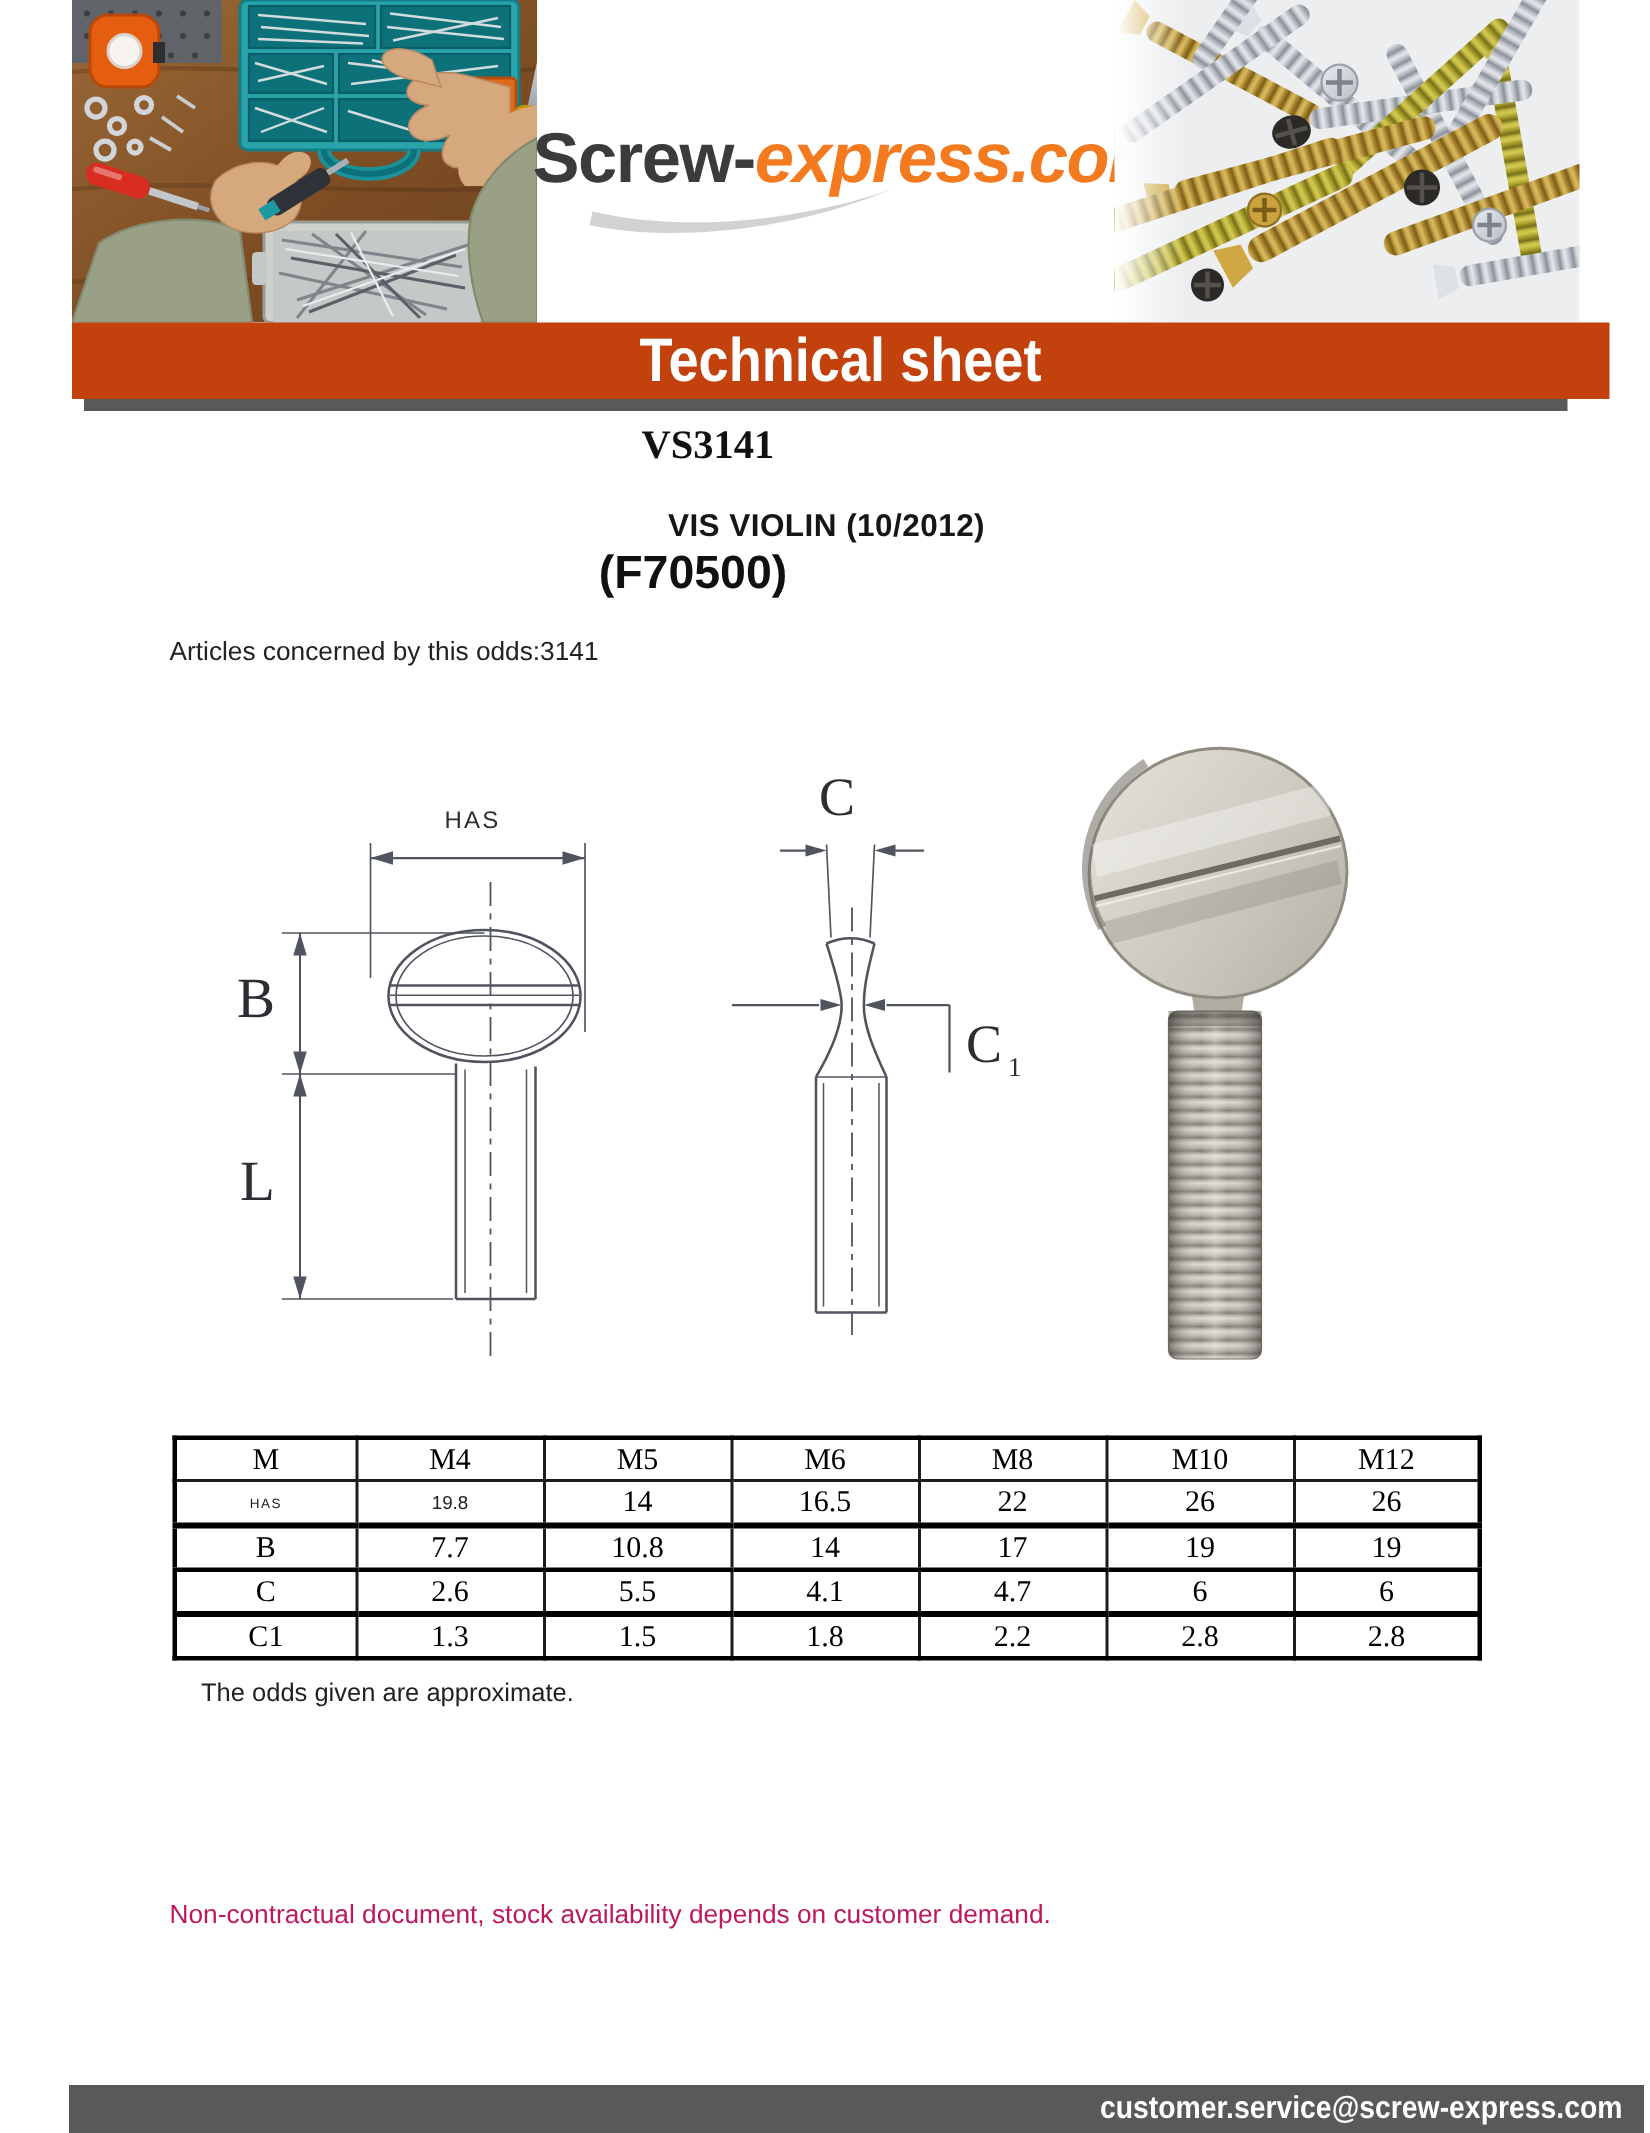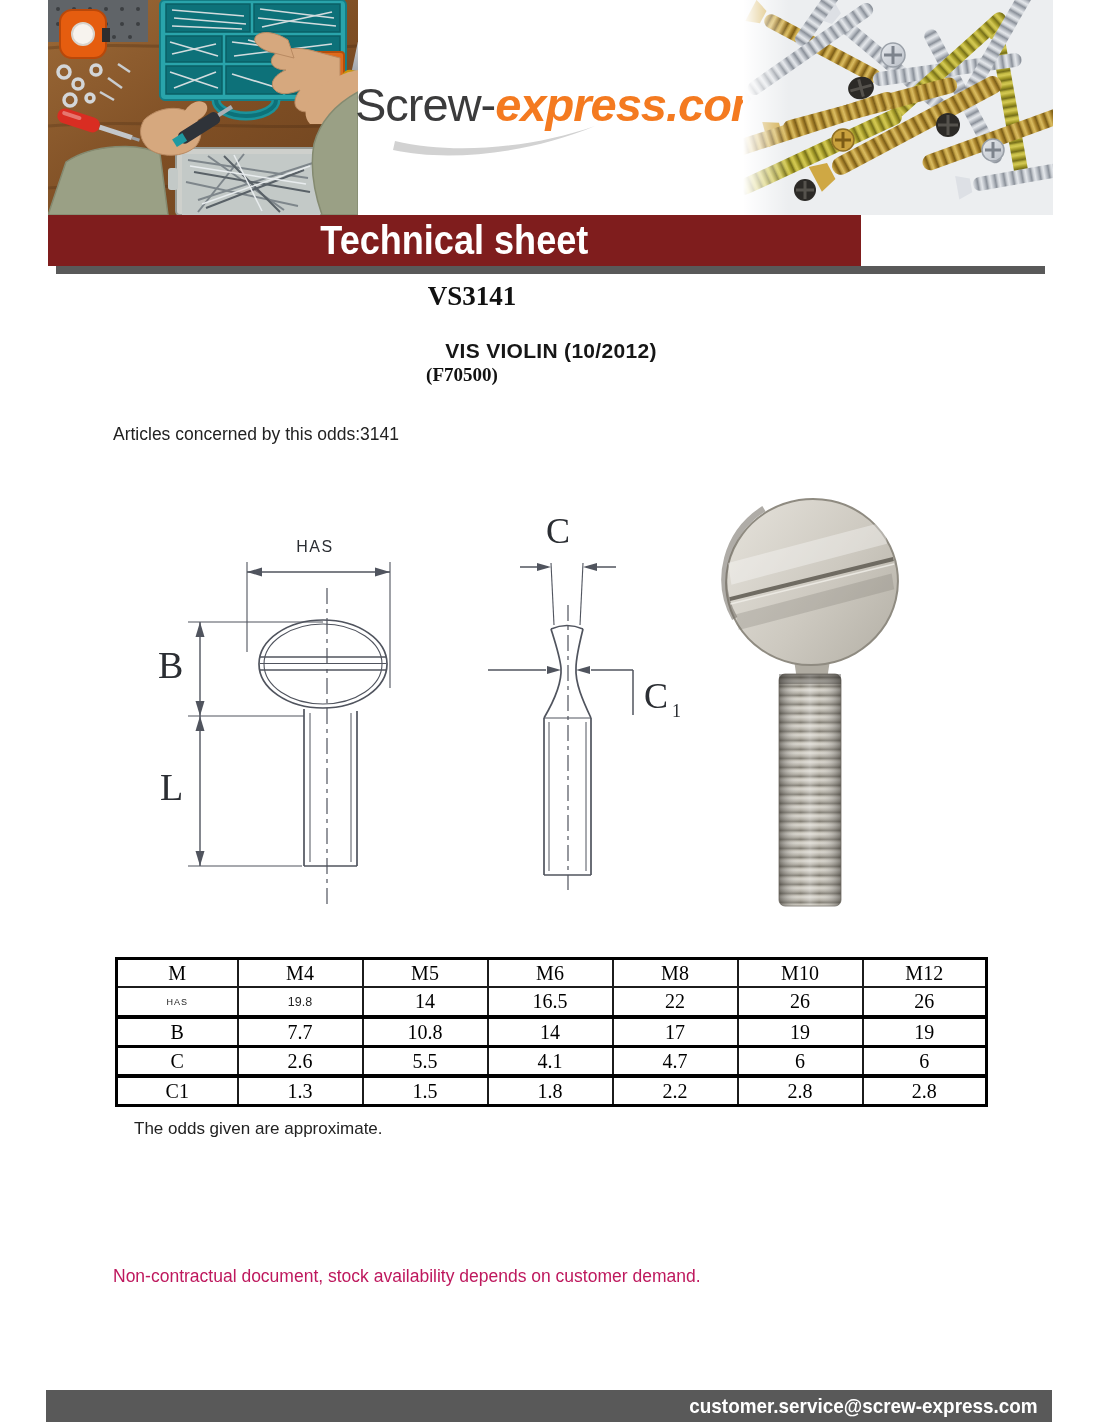--- a/index.html
+++ b/index.html
@@ -4,45 +4,45 @@
 <style>
   html,body{margin:0;padding:0;background:#ffffff;}
   .page{position:relative;width:1100px;height:1422px;background:#ffffff;overflow:hidden;
         font-family:"Liberation Sans",sans-serif;color:#1b1b1b;}
   .abs{position:absolute;}
 
   
   .hero-photo{position:absolute;top:0;height:215px;display:block;}
   .logo-wrap{position:absolute;left:355px;top:80px;width:392px;text-align:center;white-space:nowrap;}
   .logo-line{font-size:47px;line-height:50px;letter-spacing:-1px;}
-  .lg1{font-weight:normal;color:#3b3b3c;}
+  .lg1{font-weight:bold;color:#3b3b3c;}
   .lg2{font-weight:bold;font-style:italic;color:#f47a20;}
   .swoosh{position:absolute;left:388px;top:124px;}
 
   
-  .banner{position:absolute;left:48px;top:215px;width:813px;height:51px;background:#7f1d1d;
+  .banner{position:absolute;left:48px;top:215px;width:1025px;height:51px;background:#c2410c;
           display:flex;align-items:center;justify-content:center;}
   .banner-text{color:#ffffff;font-size:41px;font-weight:800;letter-spacing:0;
                transform:scaleX(.88);transform-origin:center;line-height:51px;}
   .gray-strip{position:absolute;left:56px;top:266px;width:989px;height:8px;background:#595959;}
 
   
   .doc-code{position:absolute;left:0;top:281px;width:944px;text-align:center;margin:0;
             font-family:"Liberation Serif",serif;font-weight:bold;font-size:27px;color:#111;}
   .doc-product{position:absolute;left:0;top:335px;width:1094px;text-align:center;margin:4px;
                font-size:21px;font-weight:700;color:#161616;letter-spacing:.3px;}
   .doc-ref{position:absolute;left:0;top:364px;width:924px;text-align:center;margin:0;
-           font-family:Liberation Serif, serif;font-weight:bold;font-size:19px;color:#111;}
+           font-family:Liberation Sans, sans-serif;font-weight:bold;font-size:31px;color:#111;}
   .articles{position:absolute;left:113px;top:424px;margin:0;font-size:17.5px;color:#222;}
 
   
   .note-odds{position:absolute;left:117px;top:1102px;margin:17px;font-size:17px;color:#222;}
   .note-disc{position:absolute;left:113px;top:1266px;margin:0;font-size:17.5px;color:#be185d;}
   .footer-bar{position:absolute;left:46px;top:1390px;width:1006px;height:32px;background:#595959;
-              display:flex;align-items:center;justify-content:flex-end;}
+              display:flex;align-items:center;justify-content:flex-end;padding-left:44px;}
   .footer-mail{color:#ffffff;font-size:21px;font-weight:bold;padding-right:16px;
                transform:scaleX(.9);transform-origin:right center;}
 
   
   .dim-table{position:absolute;left:115px;top:957px;width:870px;border-collapse:collapse;
              table-layout:fixed;background:#fff;}
   .dim-table th,.dim-table td{border-left:2px solid #1c1c1c;border-right:2px solid #1c1c1c;
              text-align:center;vertical-align:middle;padding:0;
              font-family:"Liberation Serif",serif;font-size:20px;font-weight:400;color:#000;}
   .dim-table{border:3px solid #000;}

